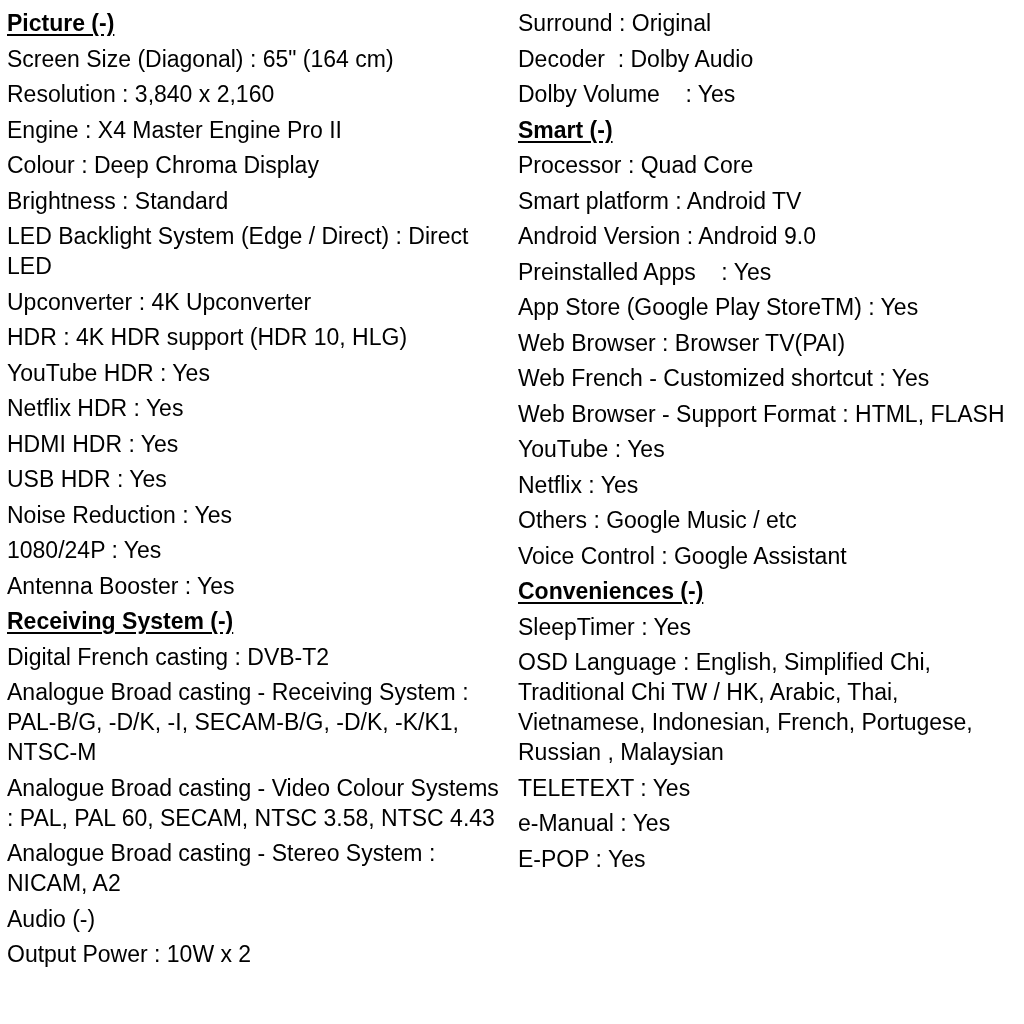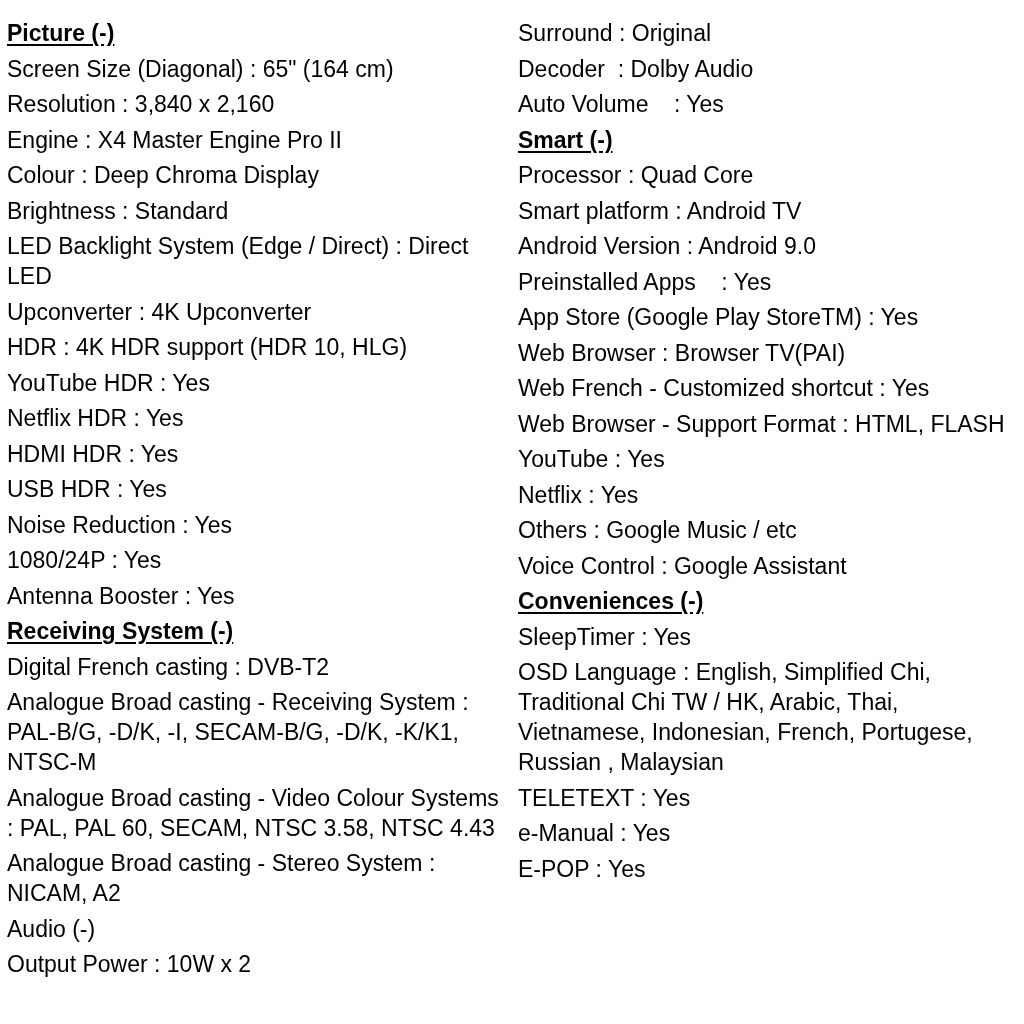--- a/index.html
+++ b/index.html
@@ -12,21 +12,21 @@
     background: #ffffff;
     color: #000000;
     font-family: "Liberation Sans", "DejaVu Sans", sans-serif;
     font-size: 23px;
     overflow: hidden;
   }
   .page {
     box-sizing: border-box;
     width: 1024px;
     height: 908px;
-    padding: 18px 0 0 7px;
+    padding: 8px 0 0 7px;
     display: flex;
     align-items: flex-start;
   }
   .spec-column {
     width: 498px;
     flex: 0 0 498px;
   }
   .spec-column + .spec-column {
     margin-left: 13px;
   }
@@ -68,21 +68,21 @@
       <p class="spec-line">Digital French casting : DVB-T2</p>
       <p class="spec-line">Analogue Broad casting - Receiving System : PAL-B/G, -D/K, -I, SECAM-B/G, -D/K, -K/K1, NTSC-M</p>
       <p class="spec-line">Analogue Broad casting - Video Colour Systems : PAL, PAL 60, SECAM, NTSC 3.58, NTSC 4.43</p>
       <p class="spec-line">Analogue Broad casting - Stereo System : NICAM, A2</p>
       <p class="spec-line">Audio (-)</p>
       <p class="spec-line">Output Power : 10W x 2</p>
     </div>
   <div class="spec-column">
       <p class="spec-line">Surround : Original</p>
       <p class="spec-line">Decoder  : Dolby Audio</p>
-      <p class="spec-line">Auto Volume    : Yes</p>
+      <p class="spec-line">Dolby Volume    : Yes</p>
       <p class="section-heading">Smart (-)</p>
       <p class="spec-line">Processor : Quad Core</p>
       <p class="spec-line">Smart platform : Android TV</p>
       <p class="spec-line">Android Version : Android 9.0</p>
       <p class="spec-line">Preinstalled Apps    : Yes</p>
       <p class="spec-line">App Store (Google Play StoreTM) : Yes</p>
       <p class="spec-line">Web Browser : Browser TV(PAI)</p>
       <p class="spec-line">Web French - Customized shortcut : Yes</p>
       <p class="spec-line">Web Browser - Support Format : HTML, FLASH</p>
       <p class="spec-line">YouTube : Yes</p>

